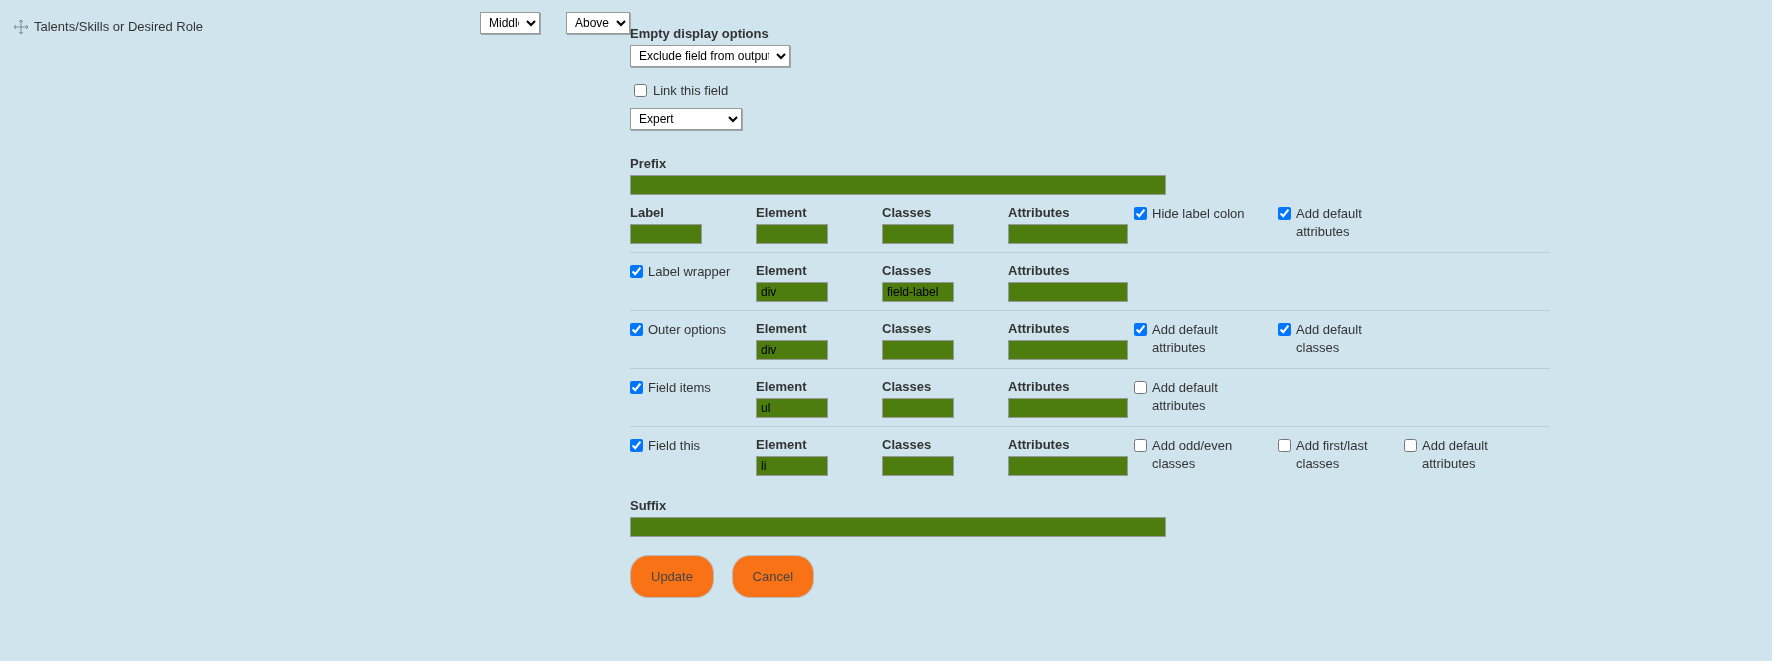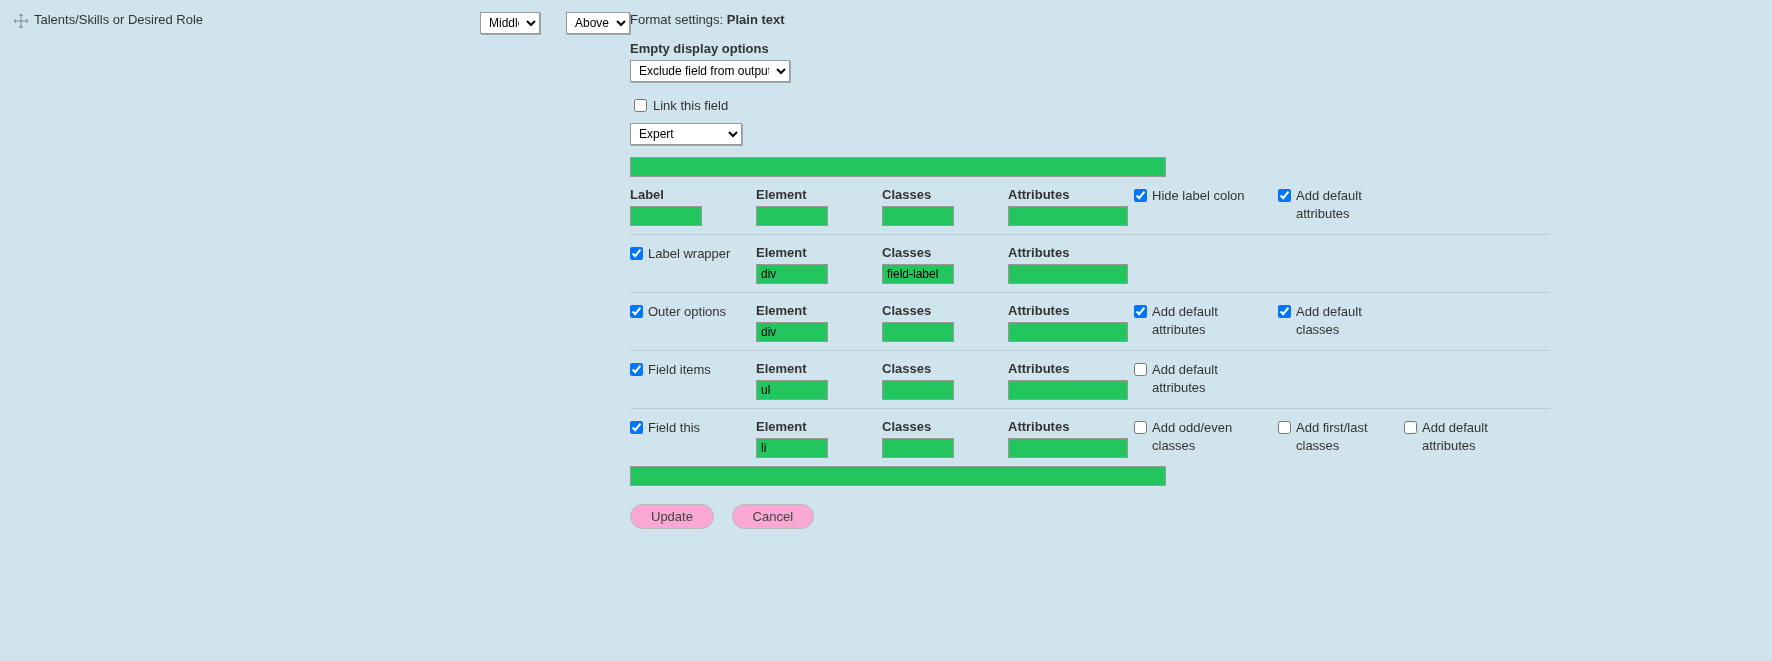--- a/index.html
+++ b/index.html
@@ -6,21 +6,21 @@
   body {
     margin: 0;
     background: #d0e4ee;
     font-family: "Lucida Grande", "Helvetica Neue", Arial, sans-serif;
     font-size: 13px;
     color: #333;
     padding: 12px 10px 30px 10px;
     width: 1772px;
   }
   .top-row { display: flex; align-items: flex-start; }
-  .left-col { display: flex; align-items: flex-start; width: 620px; }
+  .left-col { display: flex; align-items: flex-end; width: 620px; }
   .drag-handle { width:14px; height:14px; margin:2px 6px 0 4px; flex-shrink:0; }
   .drag-handle svg { width:14px; height:14px; display:block; }
   .field-title { color:#333; }
   select.small {
     font-size:12px; height:22px; background:#fff; border:1px solid #999;
     padding:1px 4px; box-shadow:1px 1px 0 rgba(0,0,0,.25);
   }
   .sel-middle { width:60px; margin-left:auto; margin-right:26px;}
   .sel-above  { width:64px; }
   .main {
@@ -31,21 +31,21 @@
   .format-line .lbl { color:#333; }
   .format-line .val { font-weight:bold; }
   .section-label { font-weight:bold; margin:14px 0 4px; }
   select.wide { font-size:12px; height:22px; background:#fff; border:1px solid #999; padding:1px 4px; box-shadow:1px 1px 0 rgba(0,0,0,.25);}
   .sel-empty { width:160px;}
   .sel-template { width:112px;}
   .chk-row { margin:14px 0 8px; display:flex; align-items:center; }
   .chk-row input[type=checkbox] { margin-right:6px; }
   .hr-space { height:12px; }
   input[type=text] {
-    font-size:12px; height:20px; background:#22c55e; border:1px solid #999;
+    font-size:12px; height:20px; background:#4d7c0f; border:1px solid #999;
     padding:2px 4px;
   }
   .prefix-input, .suffix-input { width:536px; }
   .table {
     width:920px;
   }
   .trow {
     display:flex; align-items:flex-start;
     padding:10px 0 8px;
     border-bottom:1px solid #b8cfd9;
@@ -64,22 +64,22 @@
   .col-attrs input[type=text]{ width:120px;}
   .col-check label, .col-extra label, .col-extra2 label, .col-extra3 label {
     display:flex; align-items:flex-start; line-height:1.35;
   }
   .col-check input[type=checkbox],
   .col-extra input[type=checkbox],
   .col-extra2 input[type=checkbox],
   .col-extra3 input[type=checkbox] { margin:2px 5px 0 0; flex-shrink:0;}
   .btn-row { margin-top:18px; }
   button.pill {
-    background:#f9a8d4; border:1px solid #bbb; border-radius:18px;
-    padding:4px 20px; font-size:13px; color:#444; cursor:pointer;
+    background:#f97316; border:1px solid #bbb; border-radius:18px;
+    padding:13px 20px; font-size:13px; color:#444; cursor:pointer;
     margin-right:14px;
   }
 </style>
 </head>
 <body>
 
 <div class="top-row">
   <div class="left-col">
     <span class="drag-handle">
       <svg viewBox="0 0 14 14">
@@ -92,41 +92,38 @@
     <span class="field-title">Talents/Skills or Desired Role</span>
     <select class="small sel-middle">
       <option>Middle</option>
     </select>
     <select class="small sel-above">
       <option>Above</option>
     </select>
   </div>
 
   <div class="main">
-    <div class="format-line">
-      <span class="lbl">Format settings:</span>
-      <span class="val">Plain text</span>
-    </div>
 
     <div class="section-label">Empty display options</div>
     <select class="wide sel-empty">
       <option>Exclude field from output</option>
     </select>
 
     <div class="chk-row">
       <input type="checkbox" style="">
       <span>Link this field</span>
     </div>
 
     <select class="wide sel-template">
       <option>Expert</option>
     </select>
 
     <div class="hr-space"></div>
 
+    <div class="section-label">Prefix</div>
     <input type="text" class="prefix-input" value="" style="">
 
     <div class="table">
 
       <div class="trow">
         <div class="col col-check">
           <span class="col-label">Label</span>
           <input type="text" value="" style="">
         </div>
         <div class="col col-element">
@@ -270,20 +267,21 @@
         <div class="col col-extra3">
           <label>
             <input type="checkbox" style="">
             <span>Add default attributes</span>
           </label>
         </div>
       </div>
 
     </div>
 
+    <div class="section-label">Suffix</div>
     <input type="text" class="suffix-input" value="" style="">
 
     <div class="btn-row">
       <button class="pill">Update</button>
       <button class="pill">Cancel</button>
     </div>
   </div>
 </div>
 
 </body></html>

